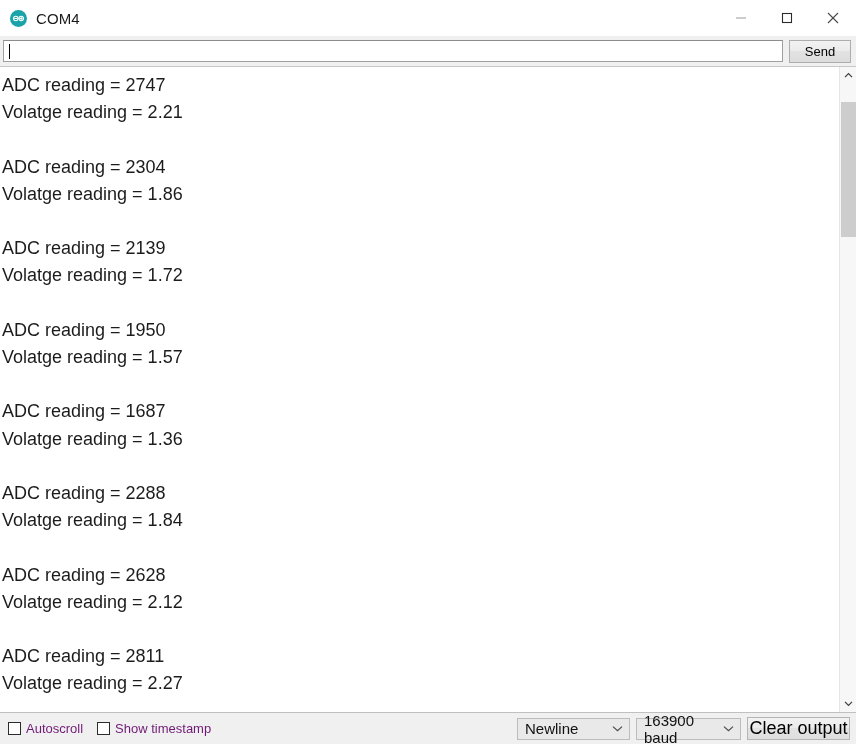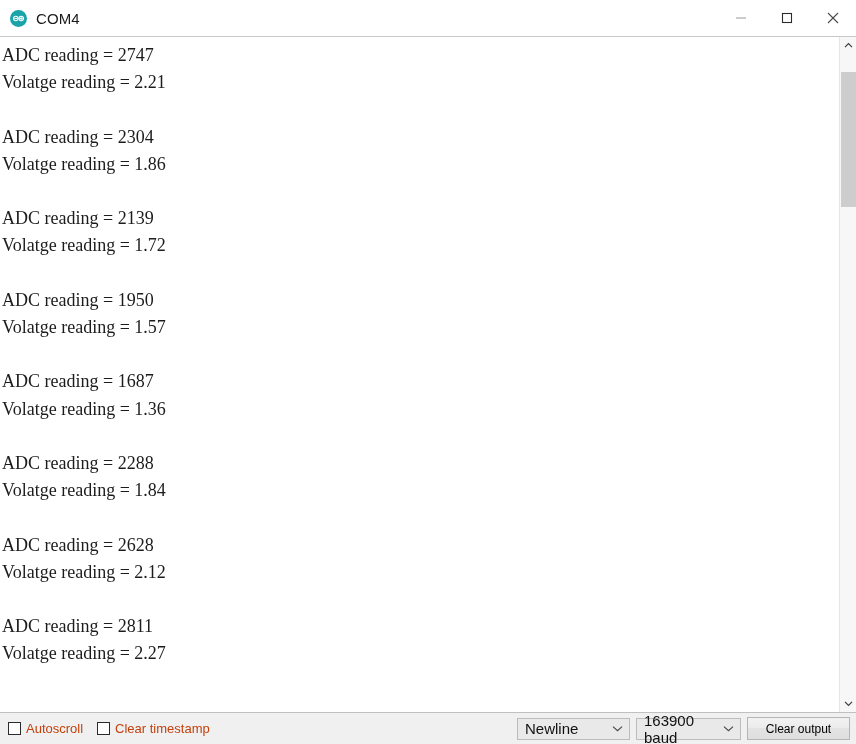--- a/index.html
+++ b/index.html
@@ -120,21 +120,21 @@
     flex: 1 1 auto;
     display: flex;
     background: #ffffff;
     border-top: 1px solid #c8c8c8;
     overflow: hidden;
     position: relative;
   }
   .output {
     flex: 1 1 auto;
     background: #ffffff;
-    font-family: Liberation Serif, serif;
+    font-family: Liberation Sans, sans-serif;
     font-size: 18px;
     line-height: 27.2px;
     color: #1c1c1c;
     padding: 5px 0 16px 2px;
     white-space: pre;
     overflow: hidden;
     letter-spacing: 0px;
   }
 
   
@@ -188,21 +188,21 @@
   }
   .chk-box {
     width: 13px;
     height: 13px;
     background: #ffffff;
     border: 1px solid #2b2b2b;
     flex: 0 0 13px;
   }
   .chk-label {
     font-size: 13px;
-    color: #c2410c;
+    color: #701a75;
     font-family: "Liberation Sans", sans-serif;
   }
   .spacer { flex: 1 1 auto; }
 
   .dropdown {
     height: 22px;
     background: #e9e9e9;
     border: 1px solid #bcbcbc;
     display: flex;
     align-items: center;
@@ -219,21 +219,21 @@
     flex: 0 0 16px;
     display: flex;
     align-items: center;
     justify-content: center;
   }
   .clear-btn {
     width: 103px;
     height: 23px;
     background: linear-gradient(to bottom, #f2f2f2 0%, #ececec 45%, #e3e3e3 50%, #dedede 100%);
     border: 1px solid #b5b5b5;
-    font-size: 12px;
+    font-size: 18px;
     color: #000;
     font-family: "Liberation Sans", sans-serif;
     display: flex;
     align-items: center;
     justify-content: center;
   }
 </style>
 </head>
 <body>
 
@@ -269,20 +269,27 @@
       </div>
       <div class="winbtn">
         <svg width="14" height="14" viewBox="0 0 14 14">
           <line x1="2" y1="2" x2="12" y2="12" stroke="#4a4a4a" stroke-width="1.1"></line>
           <line x1="12" y1="2" x2="2" y2="12" stroke="#4a4a4a" stroke-width="1.1"></line>
         </svg>
       </div>
     </div>
   </div>
 
+  <div class="sendrow">
+    <div class="send-input" title="">
+      <span class="caret"></span>
+      <span></span>
+    </div>
+    <div class="send-btn">Send</div>
+  </div>
 
   <div class="output-wrap">
     <div class="output">ADC reading = 2747
 Volatge reading = 2.21
 
 ADC reading = 2304
 Volatge reading = 1.86
 
 ADC reading = 2139
 Volatge reading = 1.72
@@ -319,21 +326,21 @@
     </div>
   </div>
 
   <div class="bottombar">
     <div class="chk">
       <span class="chk-box"></span>
       <span class="chk-label">Autoscroll</span>
     </div>
     <div class="chk">
       <span class="chk-box"></span>
-      <span class="chk-label">Clear timestamp</span>
+      <span class="chk-label">Show timestamp</span>
     </div>
 
     <div class="spacer"></div>
 
     <div class="dropdown dd-newline">
       <span class="dd-label">Newline</span>
       <span class="dd-chev">
         <svg width="11" height="7" viewBox="0 0 11 7">
             <polyline points="1,1.6 5.5,5.6 10,1.6" fill="none" stroke="#4a4a4a" stroke-width="1.2"></polyline>
           </svg>

